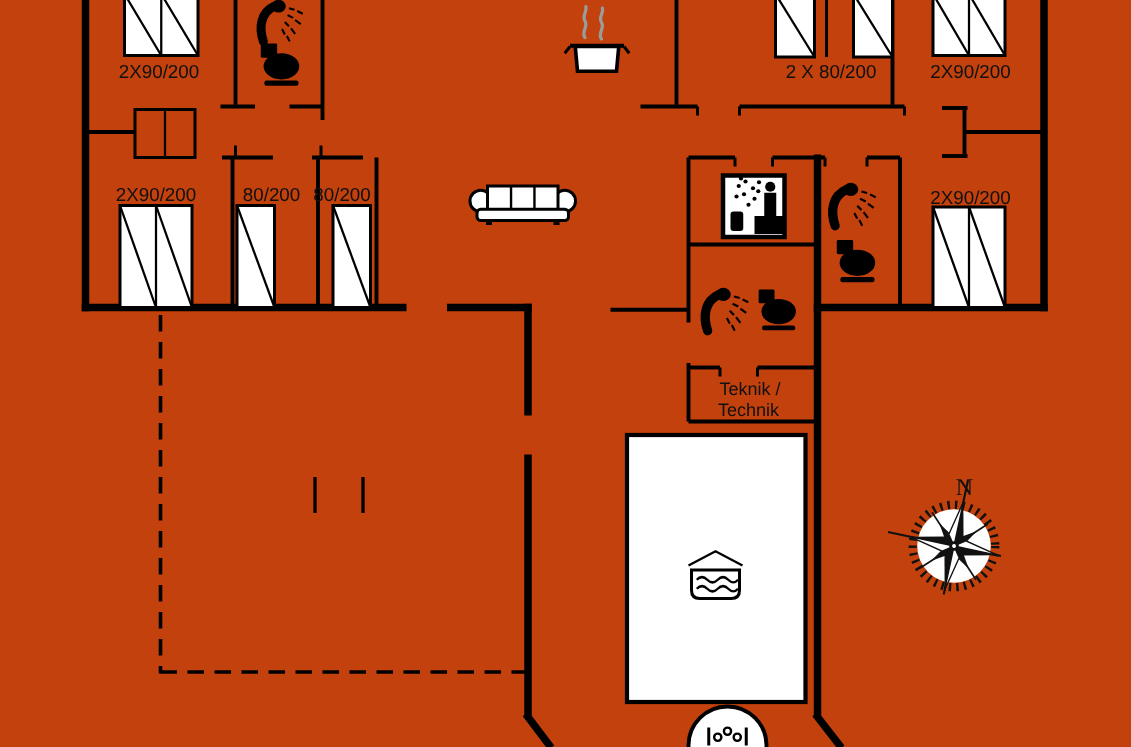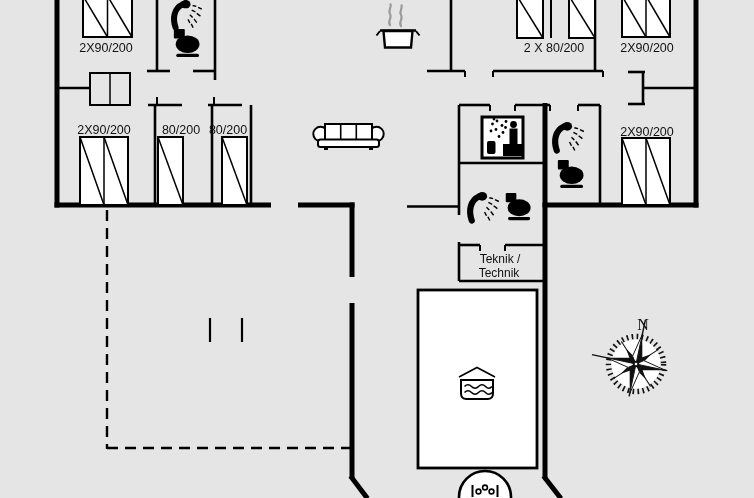--- a/index.html
+++ b/index.html
@@ -1,16 +1,16 @@
 <!DOCTYPE html>
 <html><head>
 <meta charset="utf-8">
 <style>
   html,body{margin:0;padding:0;background:#ffffff;}
-  .page{width:754px;height:498px;position:relative;overflow:hidden;background:#e5e5e5;}
+  .page{width:754px;height:498px;position:relative;overflow:hidden;background:#c2410c;}
   svg{display:block;}
   text{font-family:"Liberation Sans", sans-serif;fill:#111;}
   .bedlabel{font-size:12.5px;}
   .roomlabel{font-size:12px;}
   .northlabel{font-family:"Liberation Serif", serif;font-size:16px;}
   .wall{stroke:#000;fill:none;}
   .w5{stroke-width:5;}
   .w3{stroke-width:2.6;}
   .w2{stroke-width:2;}
   .dash{stroke:#000;stroke-width:2.4;stroke-dasharray:11 7;fill:none;}

